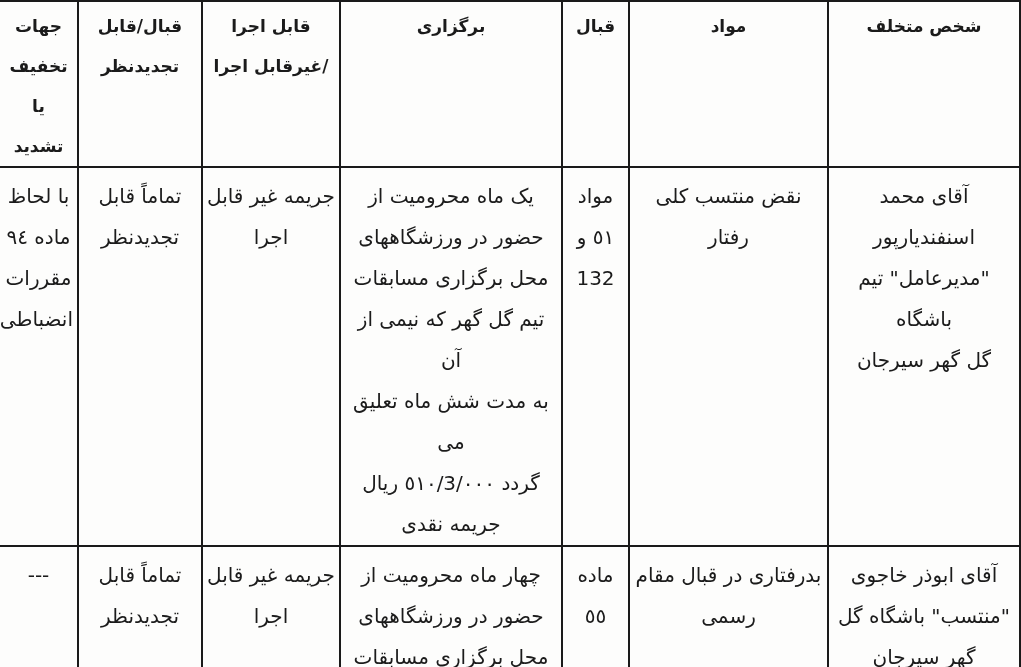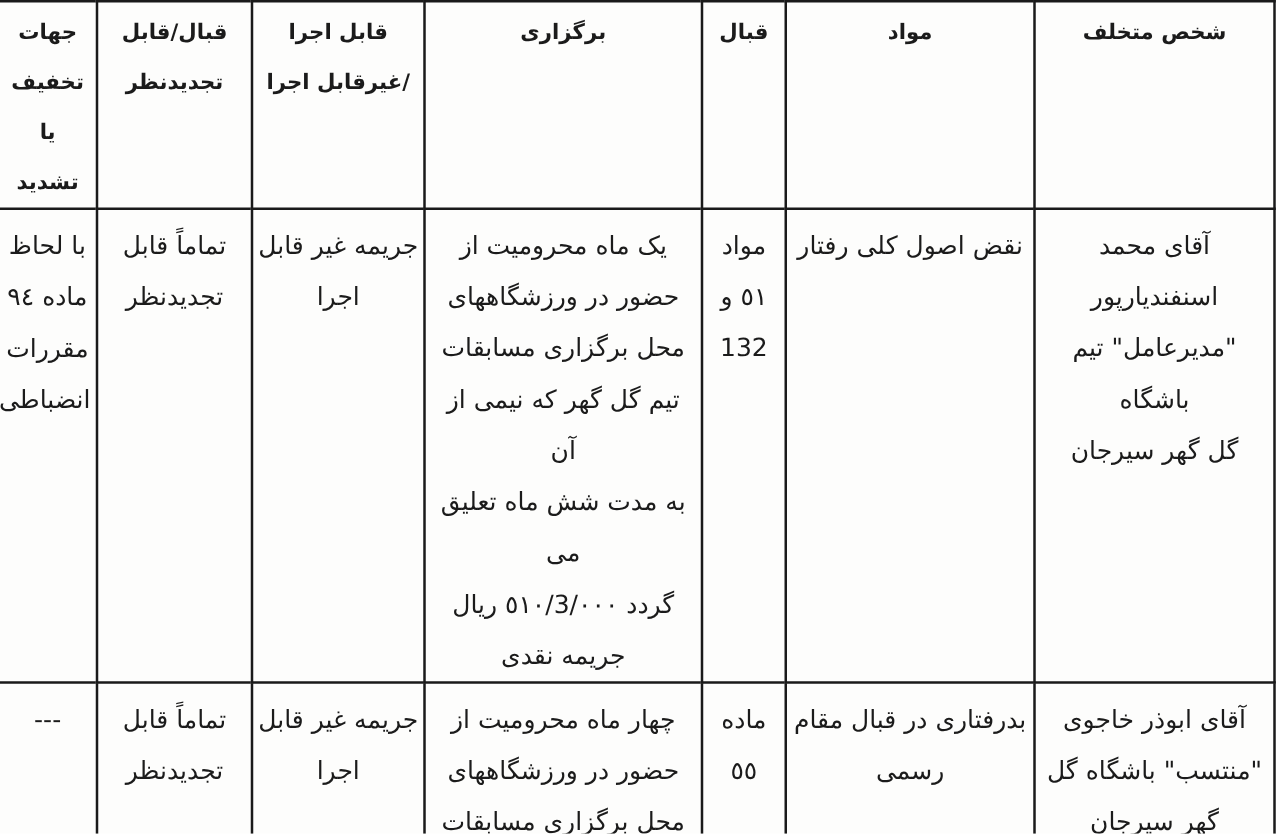--- a/index.html
+++ b/index.html
@@ -72,21 +72,21 @@
       <th>قبال/قابل
 تجدیدنظر</th>
       <th>جهات
 تخفیف یا
 تشدید</th>
     </tr>
     <tr class="case-row-1">
       <td>آقای محمد اسنفندیارپور
 "مدیرعامل" تیم باشگاه
 گل گهر سیرجان</td>
-      <td>نقض اصول کلی رفتار</td>
+      <td>نقض منتسب کلی رفتار</td>
       <td>مواد
 ٥١ و
 132</td>
       <td>یک ماه محرومیت از
 حضور در ورزشگاههای
 محل برگزاری مسابقات
 تیم گل گهر که نیمی از آن
 به مدت شش ماه تعلیق می
 گردد ٥١٠/3/٠٠٠ ریال
 جریمه نقدی</td>

